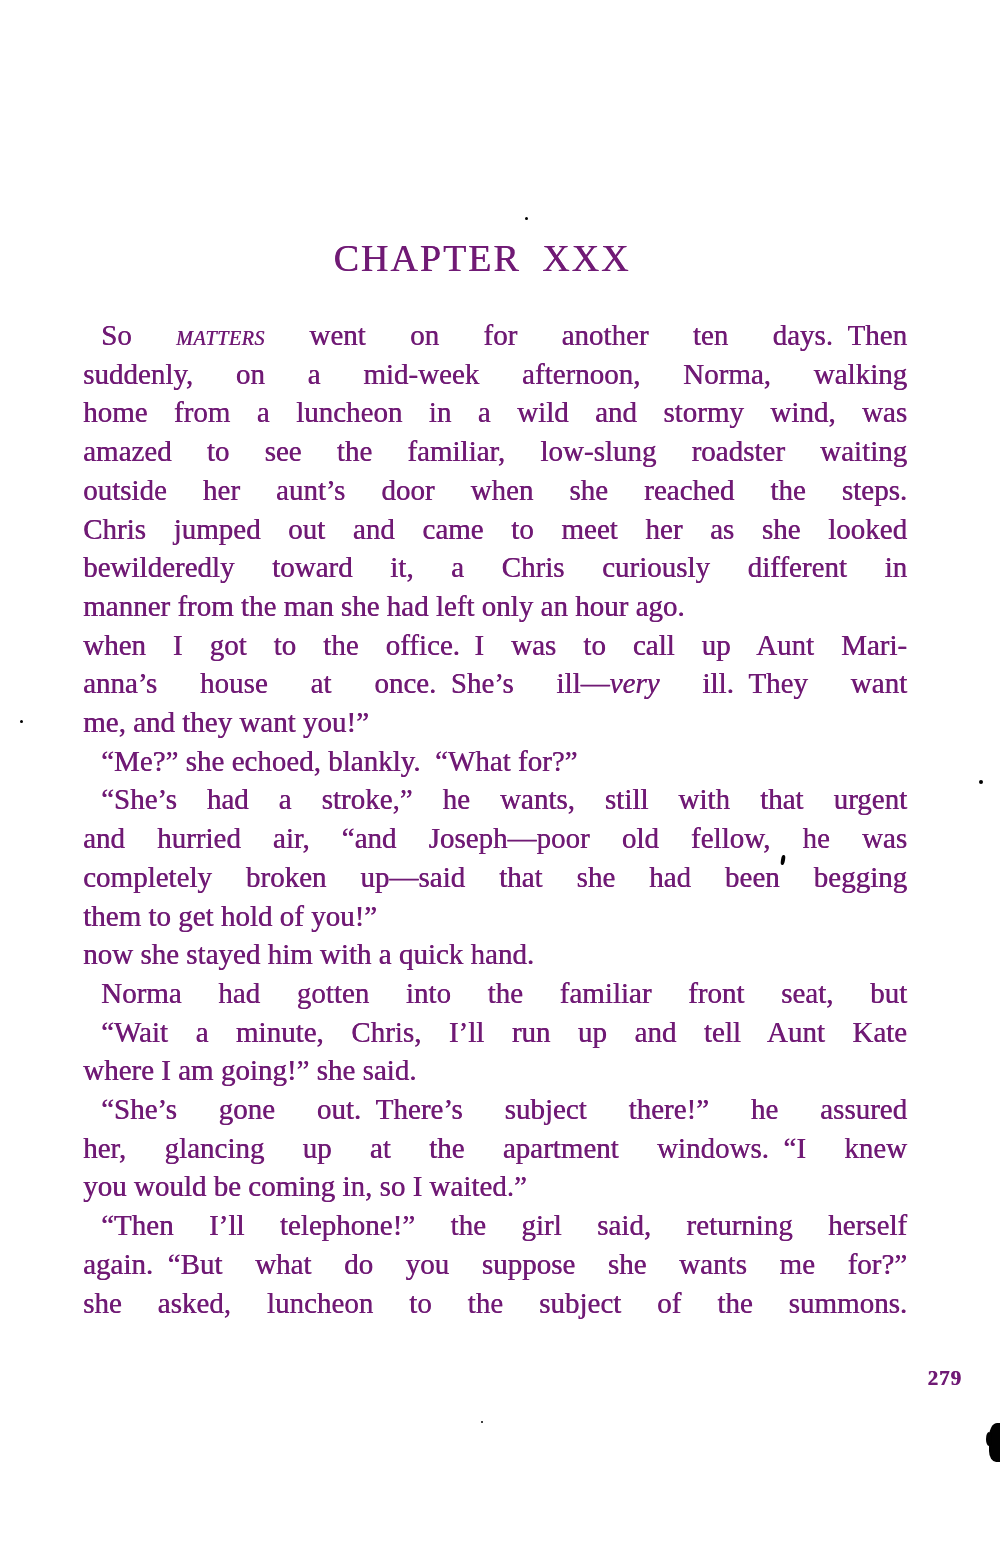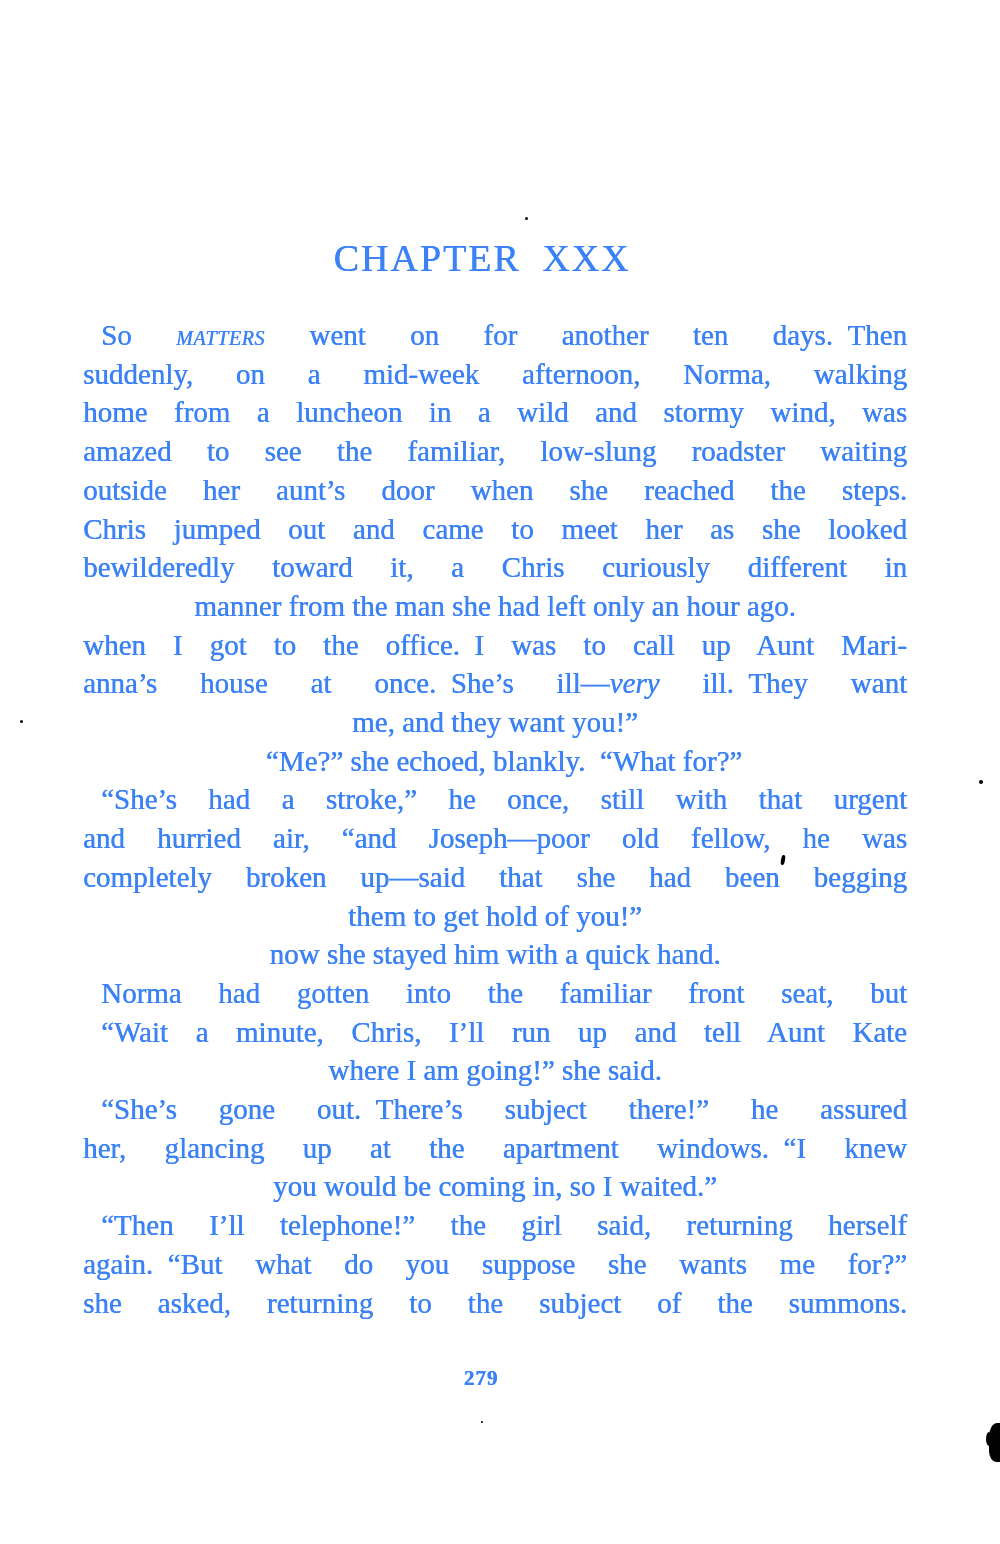--- a/index.html
+++ b/index.html
@@ -5,21 +5,21 @@
   html, body {
     margin: 0;
     padding: 0;
     background: #ffffff;
   }
   .page {
     position: relative;
     width: 1000px;
     height: 1464px;
     background: #ffffff;
-    color: #3b82f6;
+    color: #701a75;
     font-family: "Liberation Serif", serif;
     overflow: hidden;
     text-shadow: 0.45px 0 0 currentColor; 
   }
   .heading {
     position: absolute;
     top: 238px;
     left: 0;
     width: 964px;
     margin: 0;
@@ -31,34 +31,34 @@
     word-spacing: 10px;
   }
   .textblock {
     position: absolute;
     left: 83px;
     top: 316px;
     width: 824px;
     font-size: 29px;
     line-height: 38.7px;
   }
-  .line { text-align: center; }
+  .line { text-align: left; }
   .line.just {
     text-align: justify;
     text-align-last: justify;
   }
   .line.indent { text-indent: 18px; }
   .sc { font-variant: small-caps; letter-spacing: 0.6px; font-style: italic; }
   .it { font-style: italic; }
   .pagenum {
     position: absolute;
     top: 1366px;
     left: 0;
     width: 962px;
-    text-align: center;
+    text-align: right;
     font-size: 21px;
     font-weight: bold;
     letter-spacing: 1px;
   }
   .speck {
     position: absolute;
     background: #020202;
     border-radius: 50%;
   }
   .speck.s1 { left: 525px; top: 217px; width: 3px; height: 3px; }
@@ -103,34 +103,34 @@
       <div class="line just"><span>home from a luncheon in a wild and stormy wind, was</span></div>
       <div class="line just"><span>amazed to see the familiar, low-slung roadster waiting</span></div>
       <div class="line just"><span>outside her aunt’s door when she reached the steps.</span></div>
       <div class="line just"><span>Chris jumped out and came to meet her as she looked</span></div>
       <div class="line just"><span>bewilderedly toward it, a Chris curiously different in</span></div>
       <div class="line"><span>manner from the man she had left only an hour ago.</span></div>
       <div class="line just"><span>when I got to the office. I was to call up Aunt Mari-</span></div>
       <div class="line just"><span>anna’s house at once. She’s ill—</span><span class="it">very</span><span> ill. They want</span></div>
       <div class="line"><span>me, and they want you!”</span></div>
       <div class="line indent"><span>“Me?” she echoed, blankly. “What for?”</span></div>
-      <div class="line just indent"><span>“She’s had a stroke,” he once, still with that urgent</span></div>
+      <div class="line just indent"><span>“She’s had a stroke,” he wants, still with that urgent</span></div>
       <div class="line just"><span>and hurried air, “and Joseph—poor old fellow, he was</span></div>
       <div class="line just"><span>completely broken up—said that she had been begging</span></div>
       <div class="line"><span>them to get hold of you!”</span></div>
       <div class="line"><span>now she stayed him with a quick hand.</span></div>
       <div class="line just indent"><span>Norma had gotten into the familiar front seat, but</span></div>
       <div class="line just indent"><span>“Wait a minute, Chris, I’ll run up and tell Aunt Kate</span></div>
       <div class="line"><span>where I am going!” she said.</span></div>
       <div class="line just indent"><span>“She’s gone out. There’s subject there!” he assured</span></div>
       <div class="line just"><span>her, glancing up at the apartment windows. “I knew</span></div>
       <div class="line"><span>you would be coming in, so I waited.”</span></div>
       <div class="line just indent"><span>“Then I’ll telephone!” the girl said, returning herself</span></div>
       <div class="line just"><span>again. “But what do you suppose she wants me for?”</span></div>
-      <div class="line just"><span>she asked, returning to the subject of the summons.</span></div>
+      <div class="line just"><span>she asked, luncheon to the subject of the summons.</span></div>
     </div>
 
   <div class="pagenum">279</div>
 
   <div class="speck s1"></div>
   <div class="speck s2"></div>
   <div class="speck s3"></div>
   <div class="speck s4"></div>
   <div class="speck s5"></div>
   <div class="edge-blob"></div>

